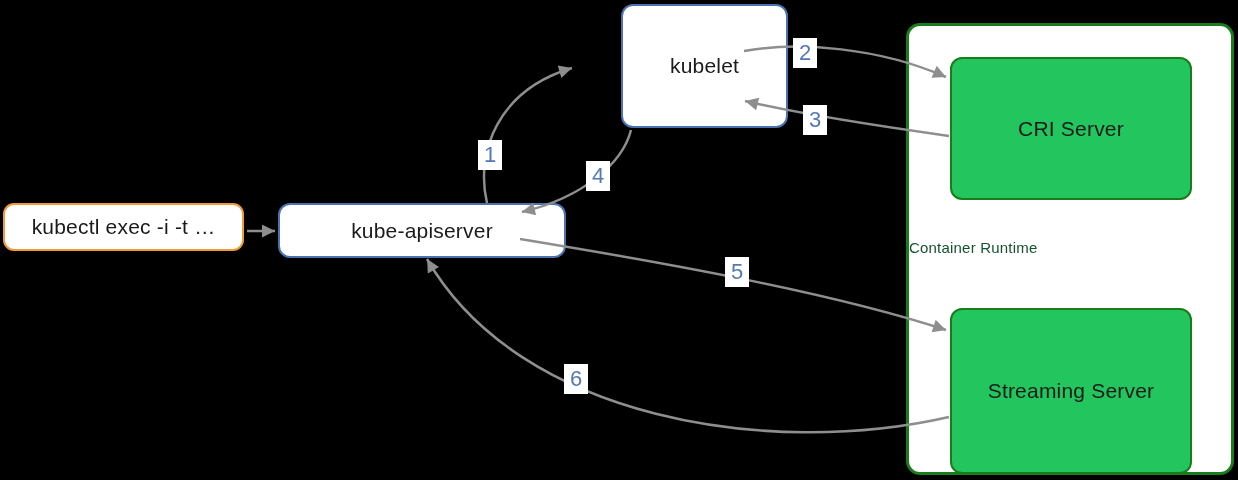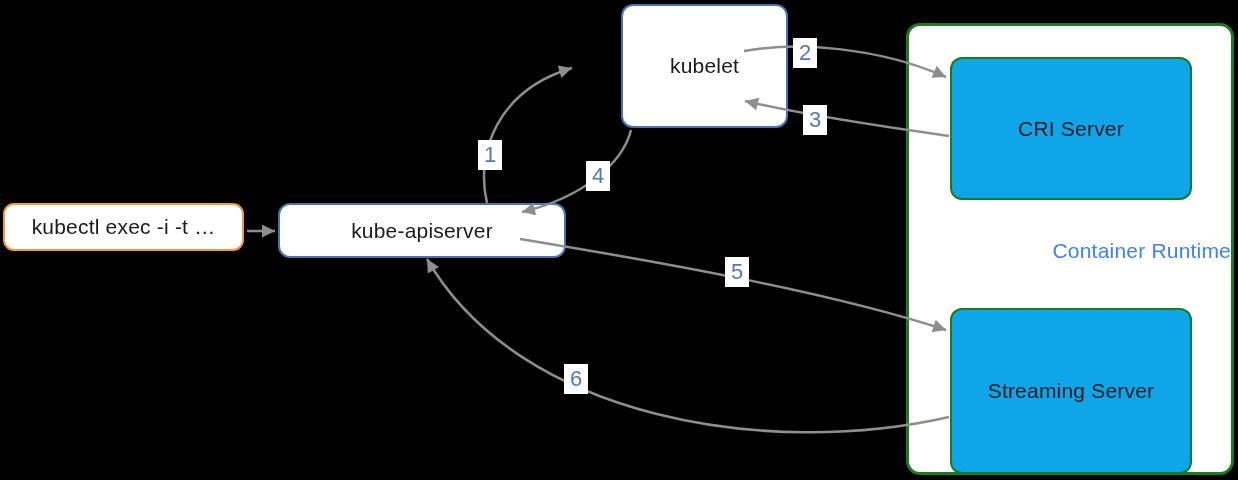--- a/index.html
+++ b/index.html
@@ -45,27 +45,27 @@
   .node-runtime {
     left: 906px; top: 23px; width: 328px; height: 452px;
     border: 3px solid #1a7d1c;
     border-radius: 14px;
     display: block;
   }
   .runtime-label {
     position: absolute;
     left: 0; right: 0;
     top: 213px;
-    text-align: right;
-    font-size: 21px;
-    color: #3b82f6;
+    text-align: left;
+    font-size: 15px;
+    color: #14532d;
   }
   .node-inner {
     position: absolute;
-    background: #0ea5e9;
+    background: #22c55e;
     box-sizing: border-box;
     display: flex;
     align-items: center;
     justify-content: center;
     border: 2px solid #1a7d1c;
     border-radius: 12px;
     font-size: 21px;
     color: #1a1a1a;
     width: 242px; height: 143px;
     left: 41px;

